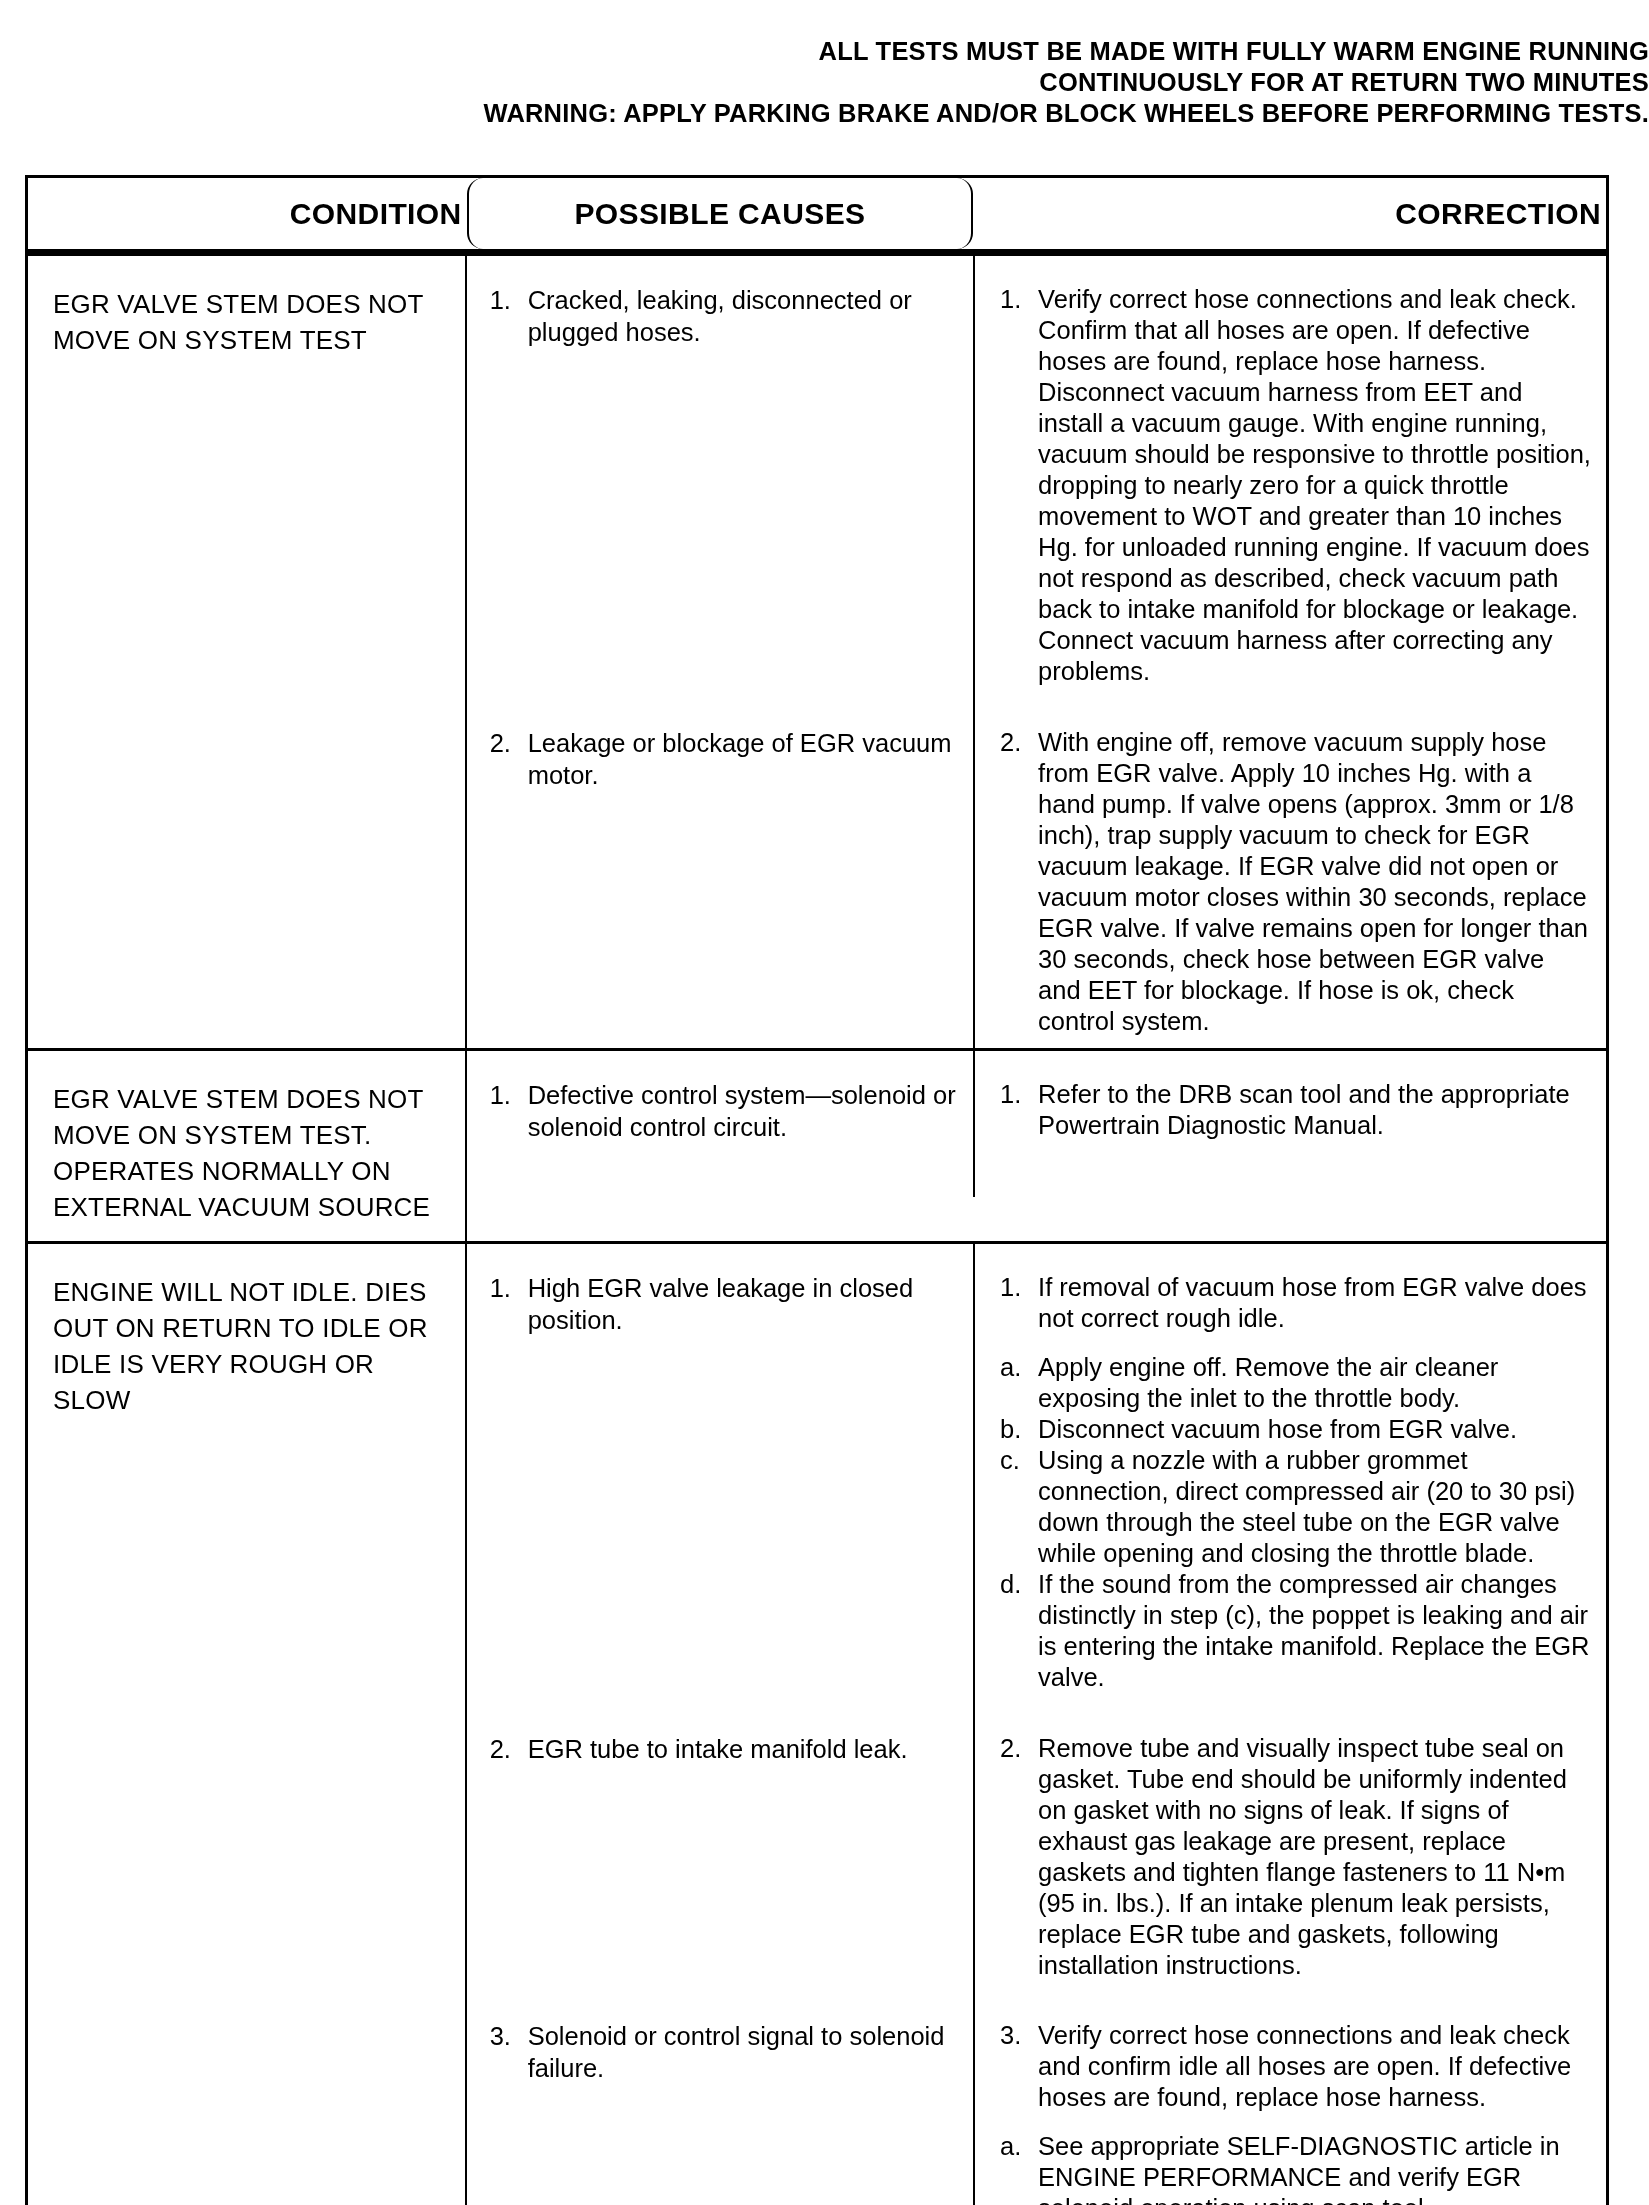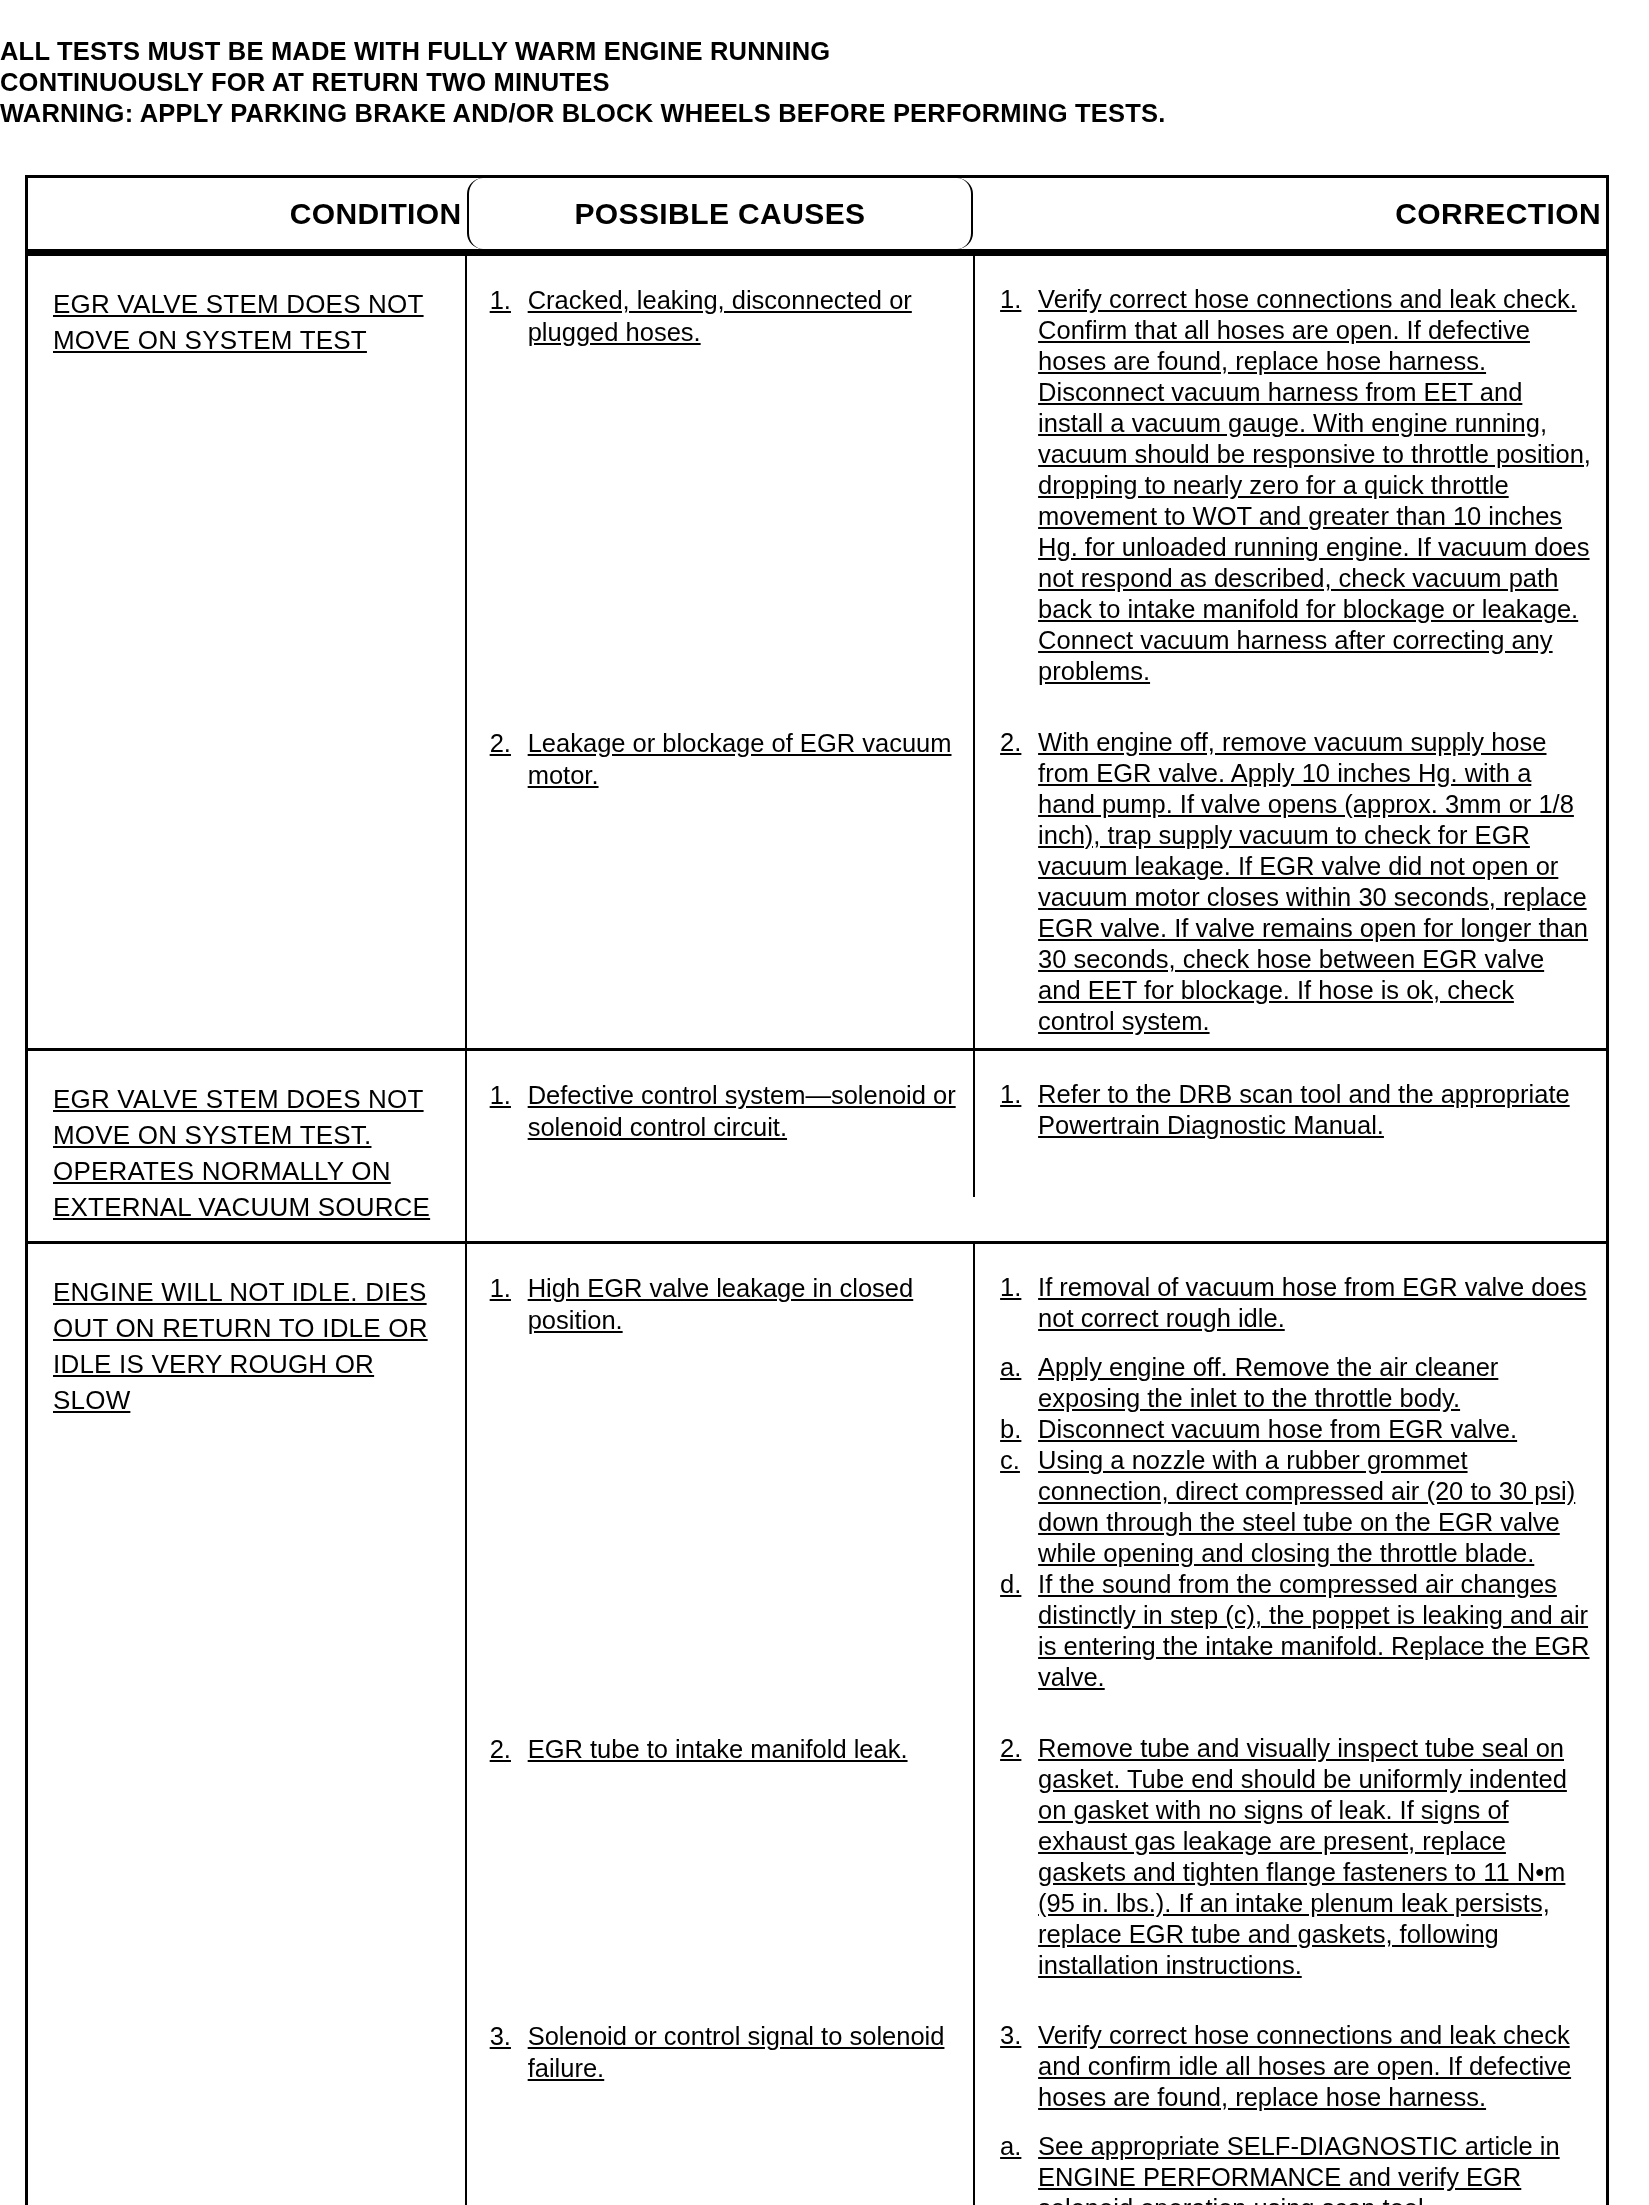--- a/index.html
+++ b/index.html
@@ -7,21 +7,21 @@
     width:1649px;height:2205px;
     font-family:"Liberation Sans", sans-serif;
     color:#000;
     -webkit-font-smoothing:antialiased;
   }
   .page{width:1649px;height:2205px;position:relative;background:#fff;overflow:hidden;}
 
   
   .top-heading{
     margin-top:36px;
-    text-align:left;
+    text-align:right;
     font-weight:bold;
     font-size:25.5px;
     line-height:31px;
     letter-spacing:0.2px;
   }
 
   
   .tbl{
     margin:46px 16.4px 0 25px;
     width:1584px;
@@ -42,21 +42,20 @@
     font-weight:bold;
     font-size:30px;
     letter-spacing:0.4px;
     padding:8.2px 5px;
   }
   .th.c2{border-left:2.5px solid #000;border-right:2.5px solid #000;min-height:71px;display:flex;align-items:center;justify-content:center;border-radius:16px;}
 
   .trow{
     display:flex;
     border-top:3.3px solid #000;
-    text-decoration:underline;
   }
   .trow:first-of-type{border-top:none;}
   .cond{
     width:27.8%;
     border-right:2.5px solid #000;
     padding:30px 15px 16.4px 25px;
     font-size:26px;
     line-height:36px;
     letter-spacing:0.2px;
   }

